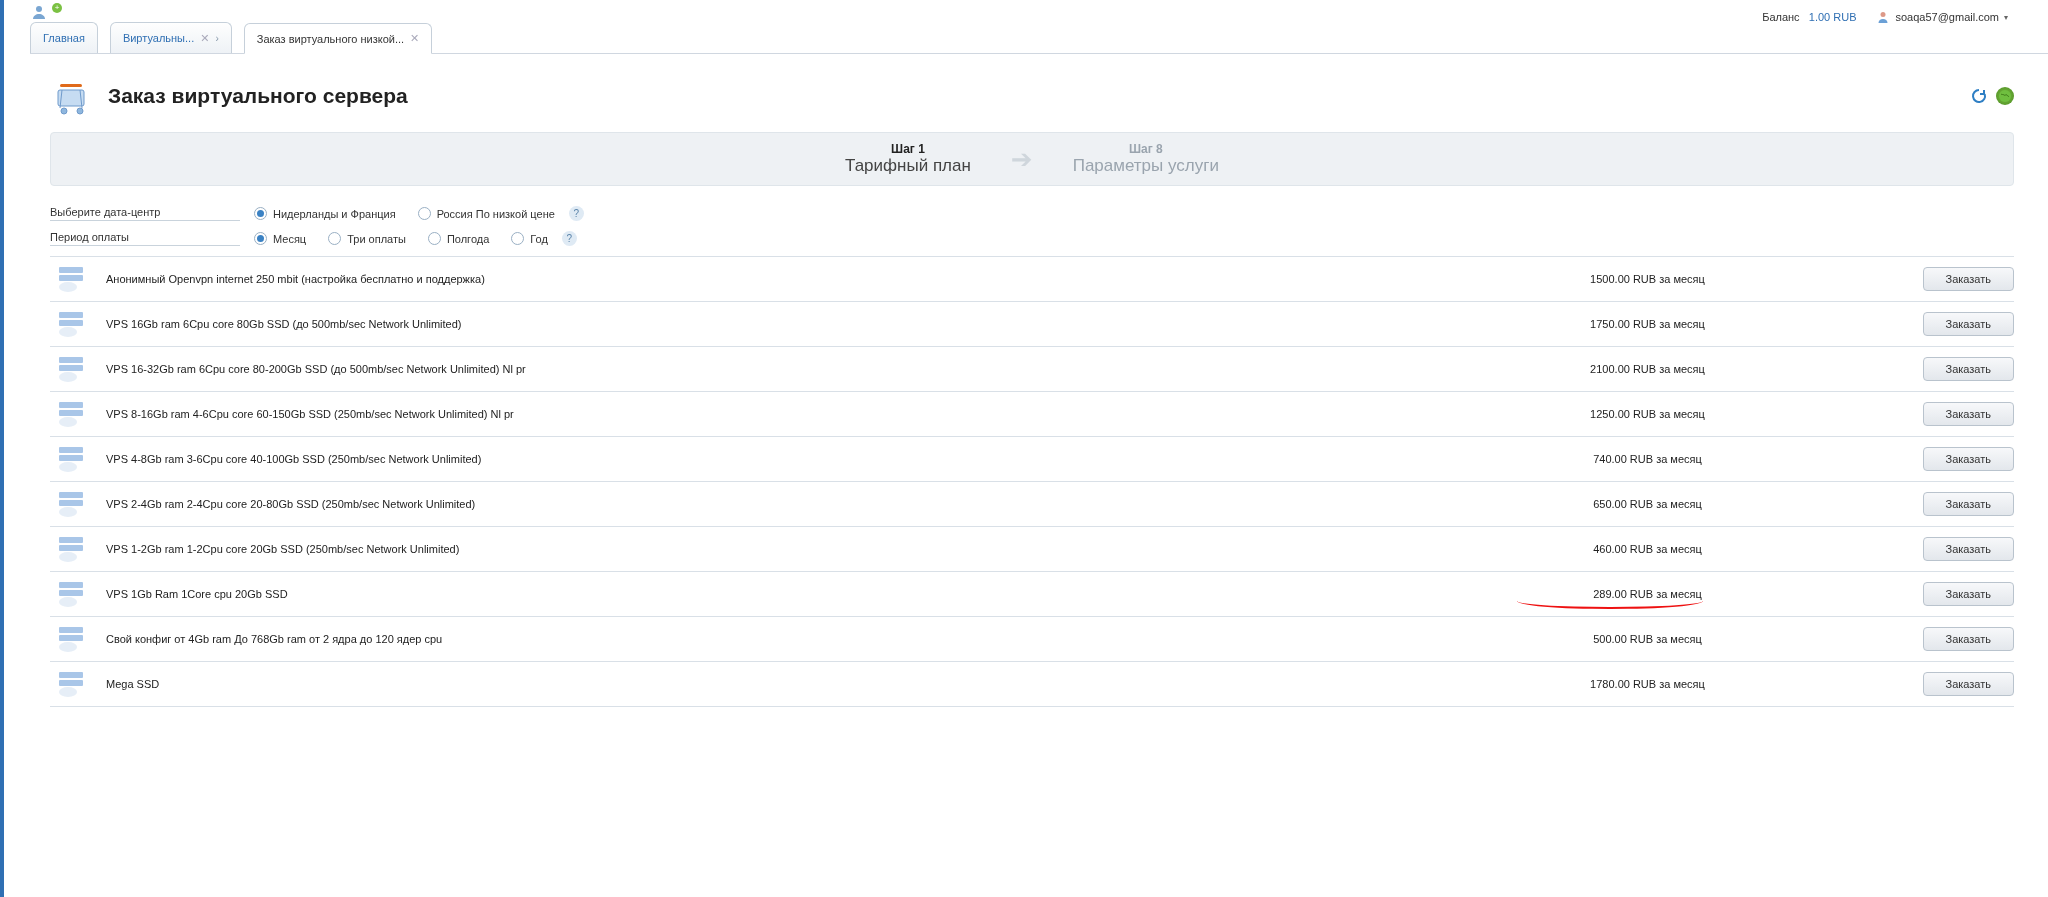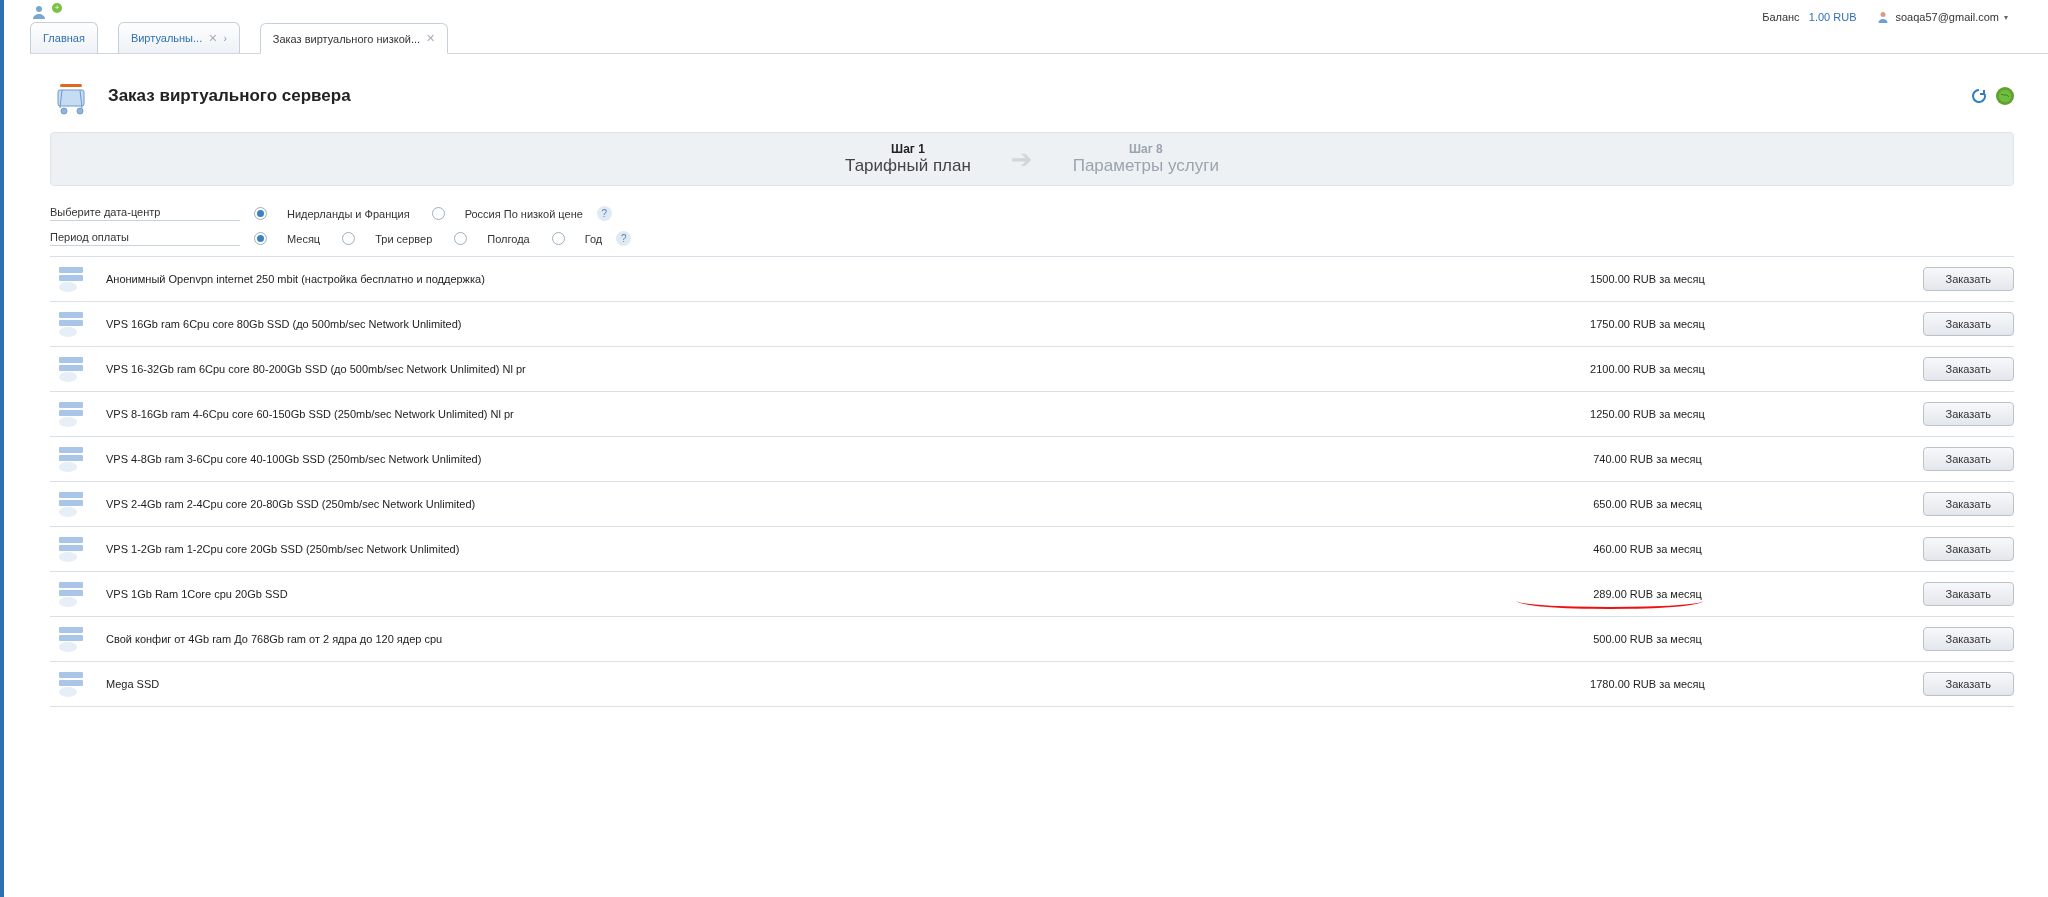--- a/index.html
+++ b/index.html
@@ -41,21 +41,21 @@
     align-items:flex-end;
     height:26px;
     border-bottom:1px solid #d0d7e0;
   }
   .tab {
     background:linear-gradient(#fefefe,#eef2f6);
     border:1px solid #c6d0da;
     border-bottom:none;
     border-radius:6px 6px 0 0;
     padding:12px 12px;
-    margin-right:20px;
+    margin-right:12px;
     display:flex;
     align-items:center;
     gap:6px;
     color:#2f6fb3;
     cursor:pointer;
     height:31px;
     font-size:11px;
   }
   .tab.active {
     background:#fff;
@@ -70,21 +70,21 @@
   
   .page-area {
     padding: 20px 34px 40px 50px;
   }
   .page-header {
     display:flex; align-items:center; gap:14px; margin-bottom:14px;
   }
   .cart-icon {
     width:44px;height:44px;display:flex;align-items:center;justify-content:center;
   }
-  .page-title { font-size:17px; font-weight:bold; color:#222; }
+  .page-title { font-size:21px; font-weight:bold; color:#222; }
   .header-actions { margin-left:auto; display:flex; gap:8px; }
   .round-btn {
     width:18px;height:18px;border-radius:50%;
     display:flex;align-items:center;justify-content:center;
     font-size:11px;
   }
   .refresh-btn { color:#2f6fb3; }
   .globe-btn { background:radial-gradient(#7fc146,#4a8a20); color:#fff; font-size:10px;}
 
   
@@ -112,21 +112,21 @@
     margin-bottom:10px;
   }
   .filter-label {
     width:190px;
     border-bottom:1px solid #c9d3dc;
     padding-bottom:2px;
     color:#333;
   }
   .radio-group { display:flex; align-items:center; gap:22px; }
   .radio {
-    display:flex; align-items:center; gap:20px; cursor:pointer;
+    display:flex; align-items:center; gap:6px; cursor:pointer;
   }
   .radio-dot {
     width:13px;height:13px;border-radius:50%;
     border:1px solid #9ab0c4;
     display:inline-flex;align-items:center;justify-content:center;
     background:#fff;
   }
   .radio.selected .radio-dot::after{
     content:"";width:7px;height:7px;border-radius:50%;
     background:#3b82c4;display:block;
@@ -293,21 +293,21 @@
   </div>
   <div class="filter-row">
     <div class="filter-label">Период оплаты</div>
     <div class="radio-group" id="period-radios">
         <span class="radio selected">
           <span class="radio-dot"></span>
           <span>Месяц</span>
         </span>
         <span class="radio">
           <span class="radio-dot"></span>
-          <span>Три сервер</span>
+          <span>Три оплаты</span>
         </span>
         <span class="radio">
           <span class="radio-dot"></span>
           <span>Полгода</span>
         </span>
         <span class="radio">
           <span class="radio-dot"></span>
           <span>Год</span>
         </span>
       </div>

